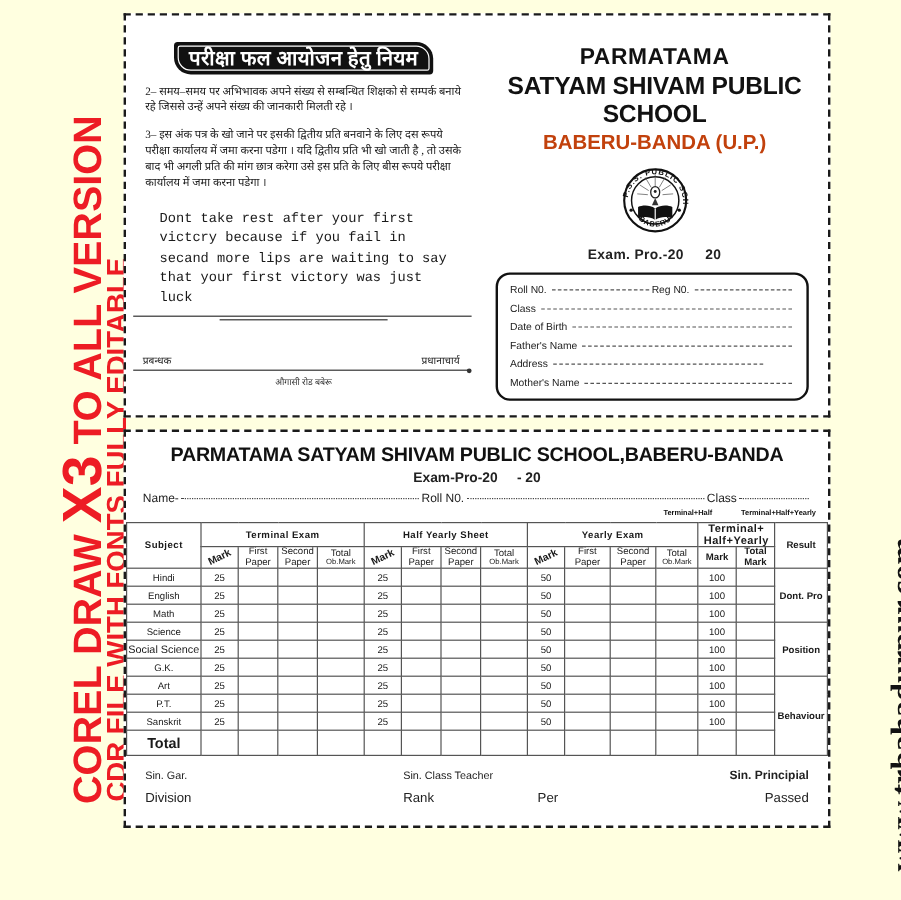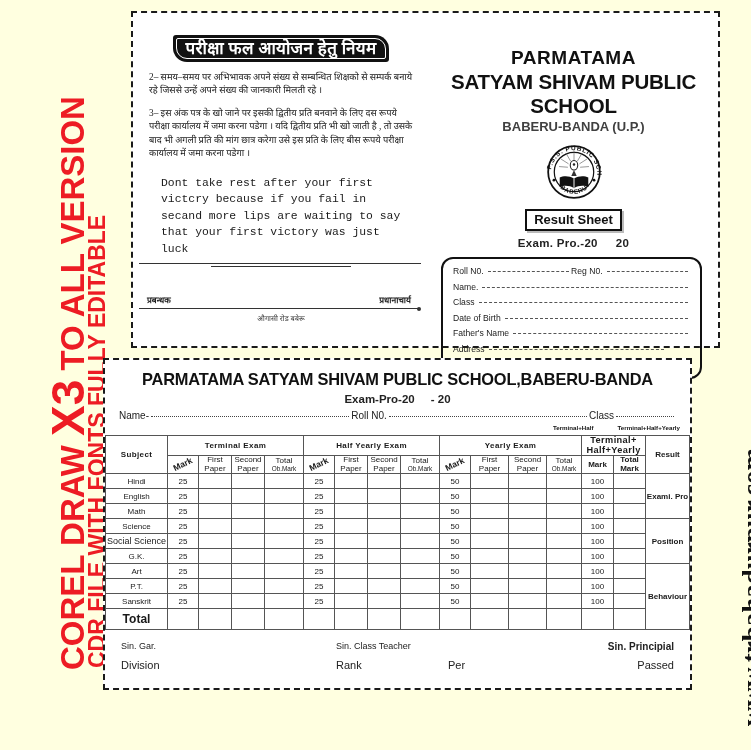--- a/index.html
+++ b/index.html
@@ -75,21 +75,20 @@
     position: absolute;
     background: #ffffff;
     border: 2px dashed #1a1a1a;
     box-sizing: border-box;
   }
   #card-certificate {
     left: 103px;
     top: 11px;
     width: 589px;
     height: 337px;
-    margin-left: 28px;
   }
   #card-marksheet {
     left: 103px;
     top: 358px;
     width: 589px;
     height: 332px;
   }
 
   
   #rules-pane {
@@ -148,21 +147,21 @@
     width: 140px;
     border-top: 1px solid #333;
   }
   #sign-row {
     margin: 27px 18px 0 14px;
     display: flex;
     justify-content: space-between;
     font-family: "Liberation Serif", serif;
     font-size: 8.5px;
     color: #222;
-    font-weight: bold;
+    font-weight: normal;
   }
   #sign-underline {
     margin: 3px 10px 0 6px;
     border-top: 1px solid #333;
     position: relative;
   }
   #sign-underline::after {
     content: "";
     position: absolute;
     right: -2px;
@@ -177,21 +176,21 @@
     font-size: 7.4px;
     color: #333;
     line-height: 1.35;
   }
   #press-block { margin-top: 5px; }
 
   
   #school-pane {
     position: absolute;
     left: 296px;
-    top: 12px;
+    top: 2px;
     width: 289px;
     height: 100%;
     box-sizing: border-box;
     text-align: center;
   }
   #school-name1 {
     margin-top: 22px;
     font-size: 19px;
     font-weight: bold;
     color: #111;
@@ -199,23 +198,23 @@
   }
   #school-name2 {
     margin-top: 1px;
     font-size: 20.5px;
     font-weight: bold;
     color: #111;
     letter-spacing: -0.2px;
   }
   #school-location {
     margin-top: 1px;
-    font-size: 13px;
-    font-weight: bold;
-    color: #404040;
+    font-size: 17px;
+    font-weight: bold;
+    color: #c2410c;
   }
   
   #school-logo {
     margin: 4px auto 0 auto;
     width: 68px;
     height: 68px;
     position: relative;
   }
   #result-sheet-badge {
     margin: 3px auto 0 auto;
@@ -439,37 +438,30 @@
         </g>
         <ellipse cx="50" cy="40" rx="5.5" ry="7" fill="none" stroke="#222" stroke-width="1.6"></ellipse>
         <circle cx="50" cy="39" r="1.8" fill="#222"></circle>
         <path d="M50 47 L46 56 L54 56 Z" fill="#333"></path>
         <path d="M50 60 C43 55 34 56 29 58 L29 72 C34 70 43 69 50 74 Z" fill="#111"></path>
         <path d="M50 60 C57 55 66 56 71 58 L71 72 C66 70 57 69 50 74 Z" fill="#111"></path>
         <path d="M50 60 L50 74" stroke="#fff" stroke-width="1.4"></path>
       </svg>
     </div>
 
-    <div>
-      <span id="result-sheet-badge">Result Sheet</span>
-    </div>
 
     <div id="exam-pro-row">
       <span>Exam. Pro.-20</span><span class="yr">20</span>
     </div>
 
     <div id="student-box">
       <div class="field-row">
         <span class="field-label">Roll N0.</span>
         <span class="dots"></span>
         <span class="field-label">Reg N0.</span>
-        <span class="dots"></span>
-      </div>
-      <div class="field-row">
-        <span class="field-label">Name.</span>
         <span class="dots"></span>
       </div>
       <div class="field-row">
         <span class="field-label">Class</span>
         <span class="dots"></span>
       </div>
       <div class="field-row">
         <span class="field-label">Date of Birth</span>
         <span class="dots"></span>
       </div>
@@ -526,21 +518,21 @@
         <col style="width:38px">
         <col style="width:35px">
       <col style="width:32px">
         <col style="width:32px">
         <col style="width:44px">
     </colgroup>
     <thead>
       <tr>
         <th rowspan="2" class="subject-cell grp-head thicktop">Subject</th>
         <th colspan="4" class="grp-head thickleft thicktop">Terminal Exam</th>
-        <th colspan="4" class="grp-head thickleft thicktop">Half  Yearly Exam</th>
+        <th colspan="4" class="grp-head thickleft thicktop">Half  Yearly Sheet</th>
         <th colspan="4" class="grp-head thickleft thicktop">Yearly   Exam</th>
         <th colspan="2" class="grp-head small2 thickleft thicktop">
           <div>Terminal+</div>
           <div>Half+Yearly</div>
         </th>
         <th rowspan="2" class="result-col thicktop">Result</th>
       </tr>
       <tr>
         <th class="sub-head thickleft"><span class="mark-rot">Mark</span></th>
         <th class="sub-head">
@@ -601,21 +593,21 @@
         <td class="val-cell thickleft">25</td>
         <td></td>
           <td></td>
           <td></td>
         <td class="val-cell thickleft">50</td>
         <td></td>
           <td></td>
           <td></td>
         <td class="val-cell thickleft">100</td>
         <td></td>
-        <td rowspan="3" class="result-col">Exami. Pro</td>
+        <td rowspan="3" class="result-col">Dont. Pro</td>
       </tr>
       <tr>
         <td class="subject-cell">English</td>
         <td class="val-cell thickleft">25</td>
         <td></td>
           <td></td>
           <td></td>
         <td class="val-cell thickleft">25</td>
         <td></td>
           <td></td>

